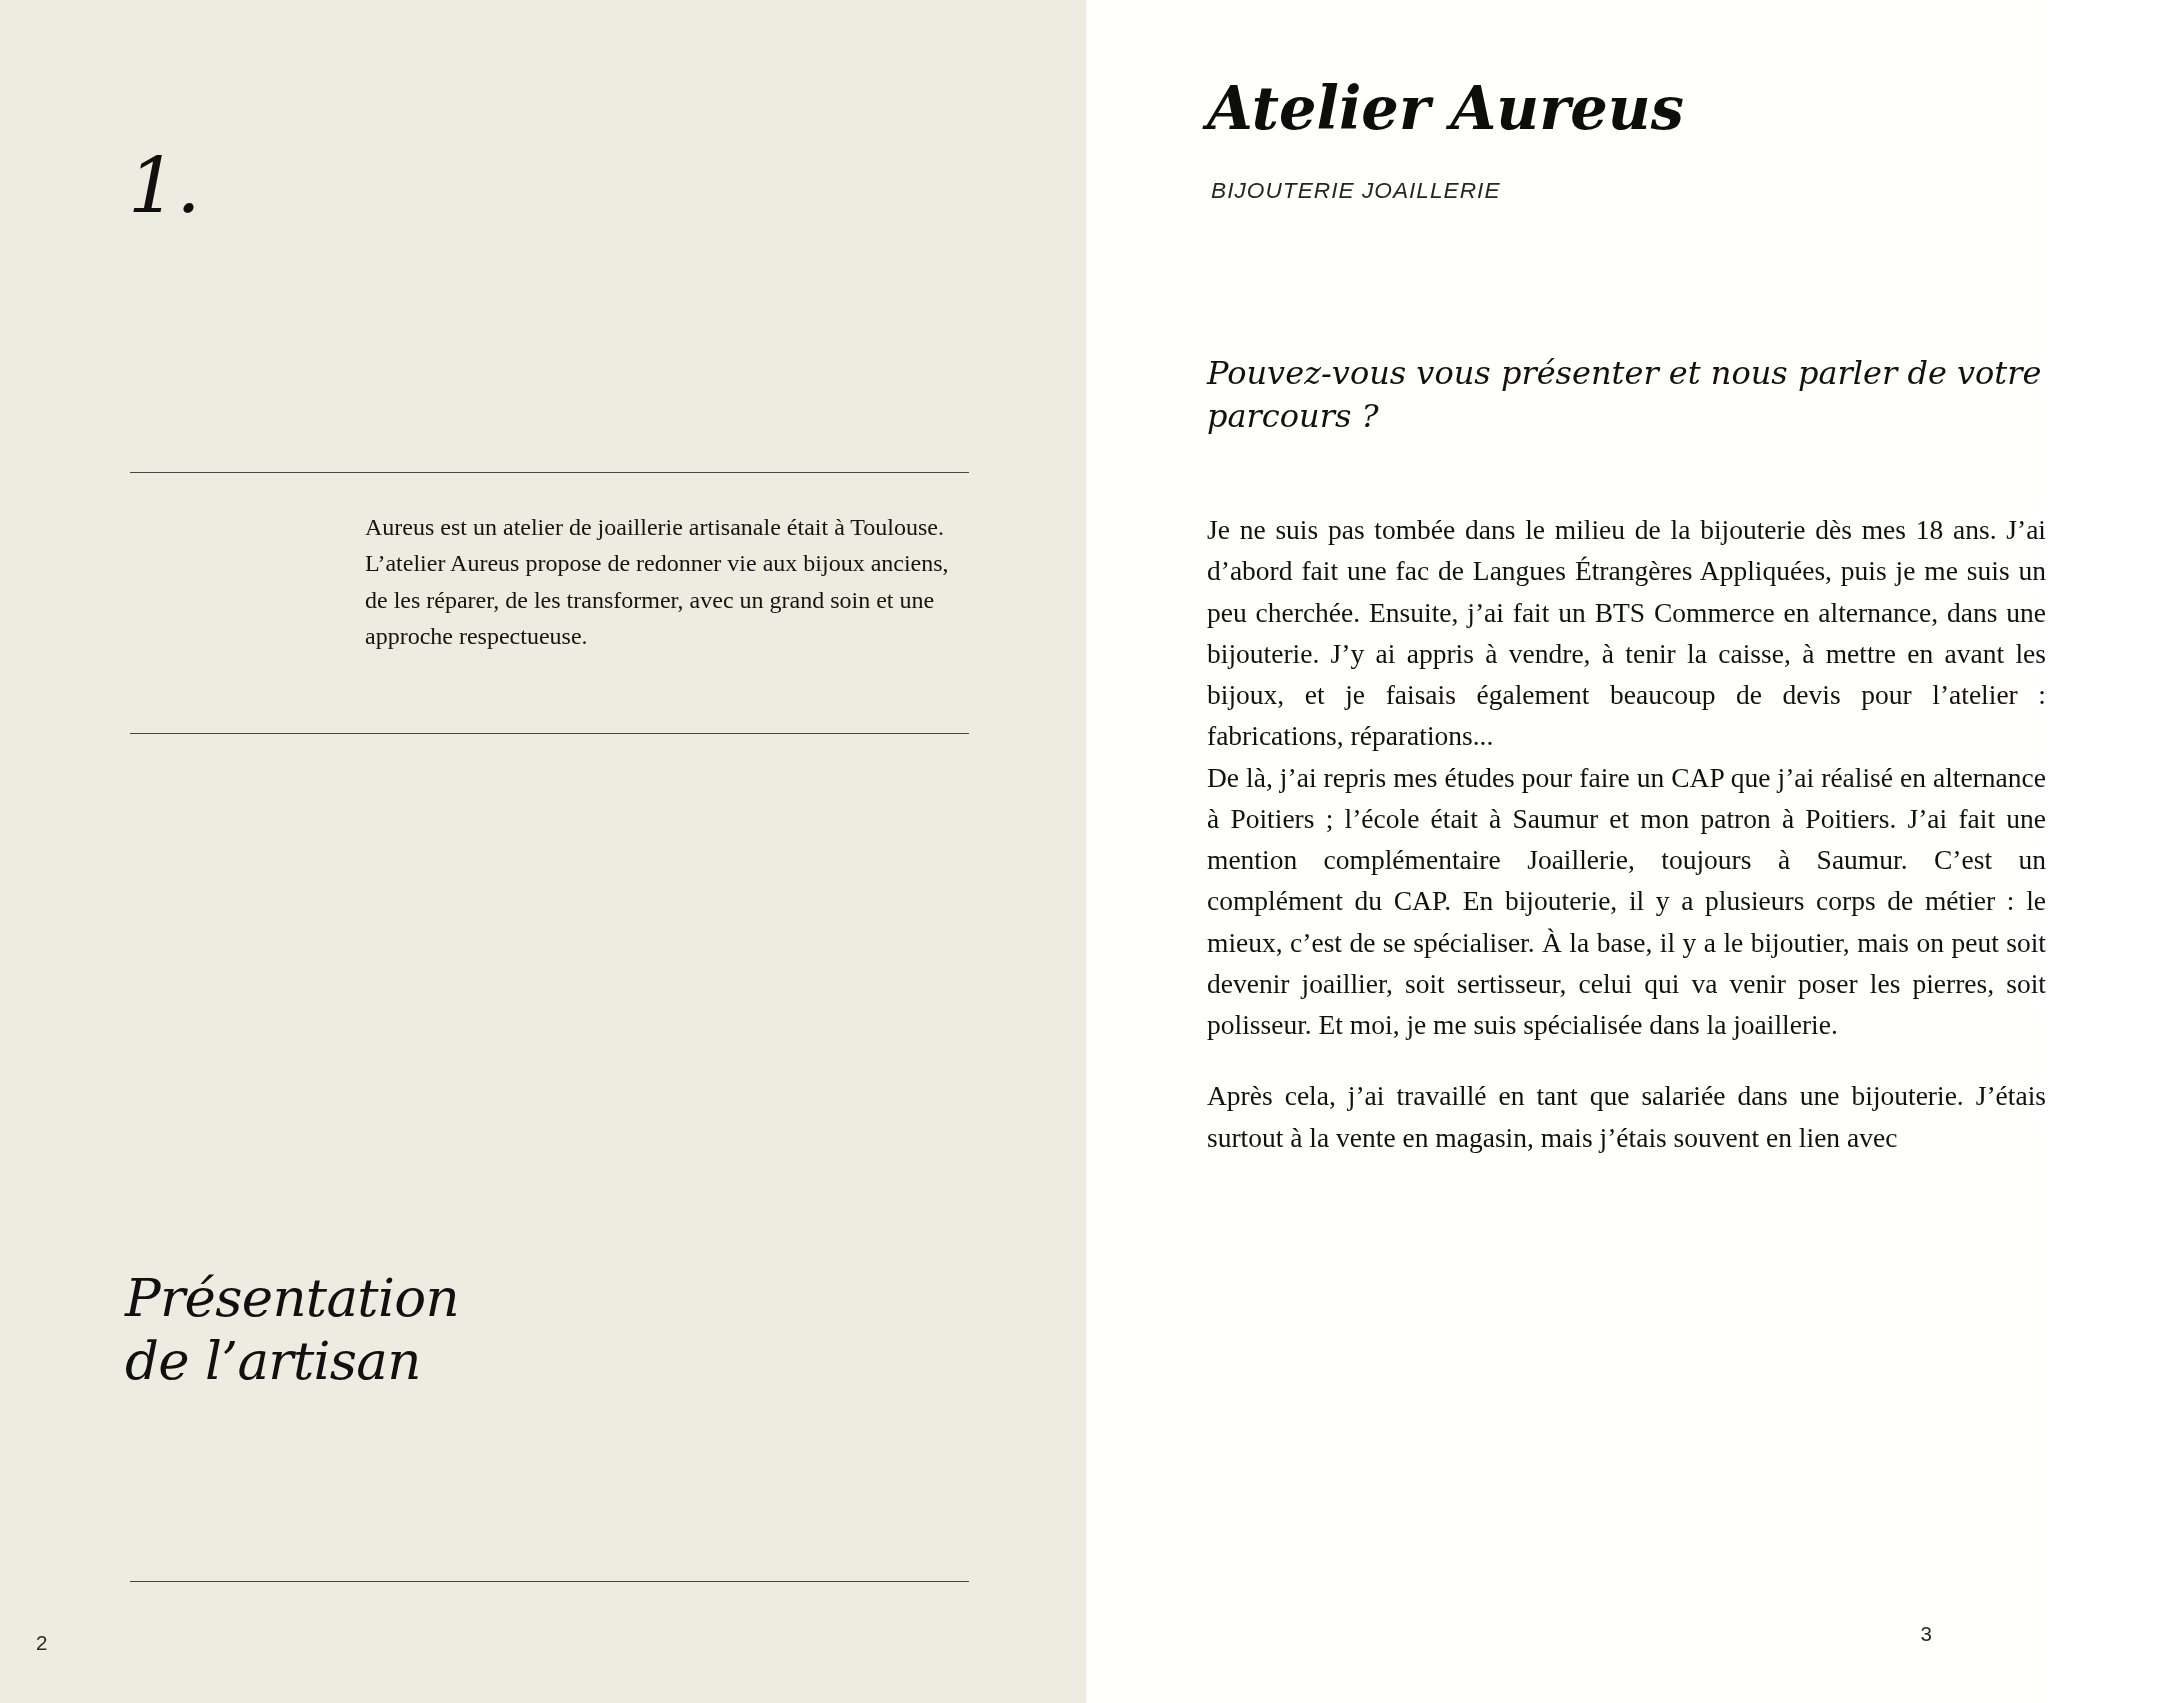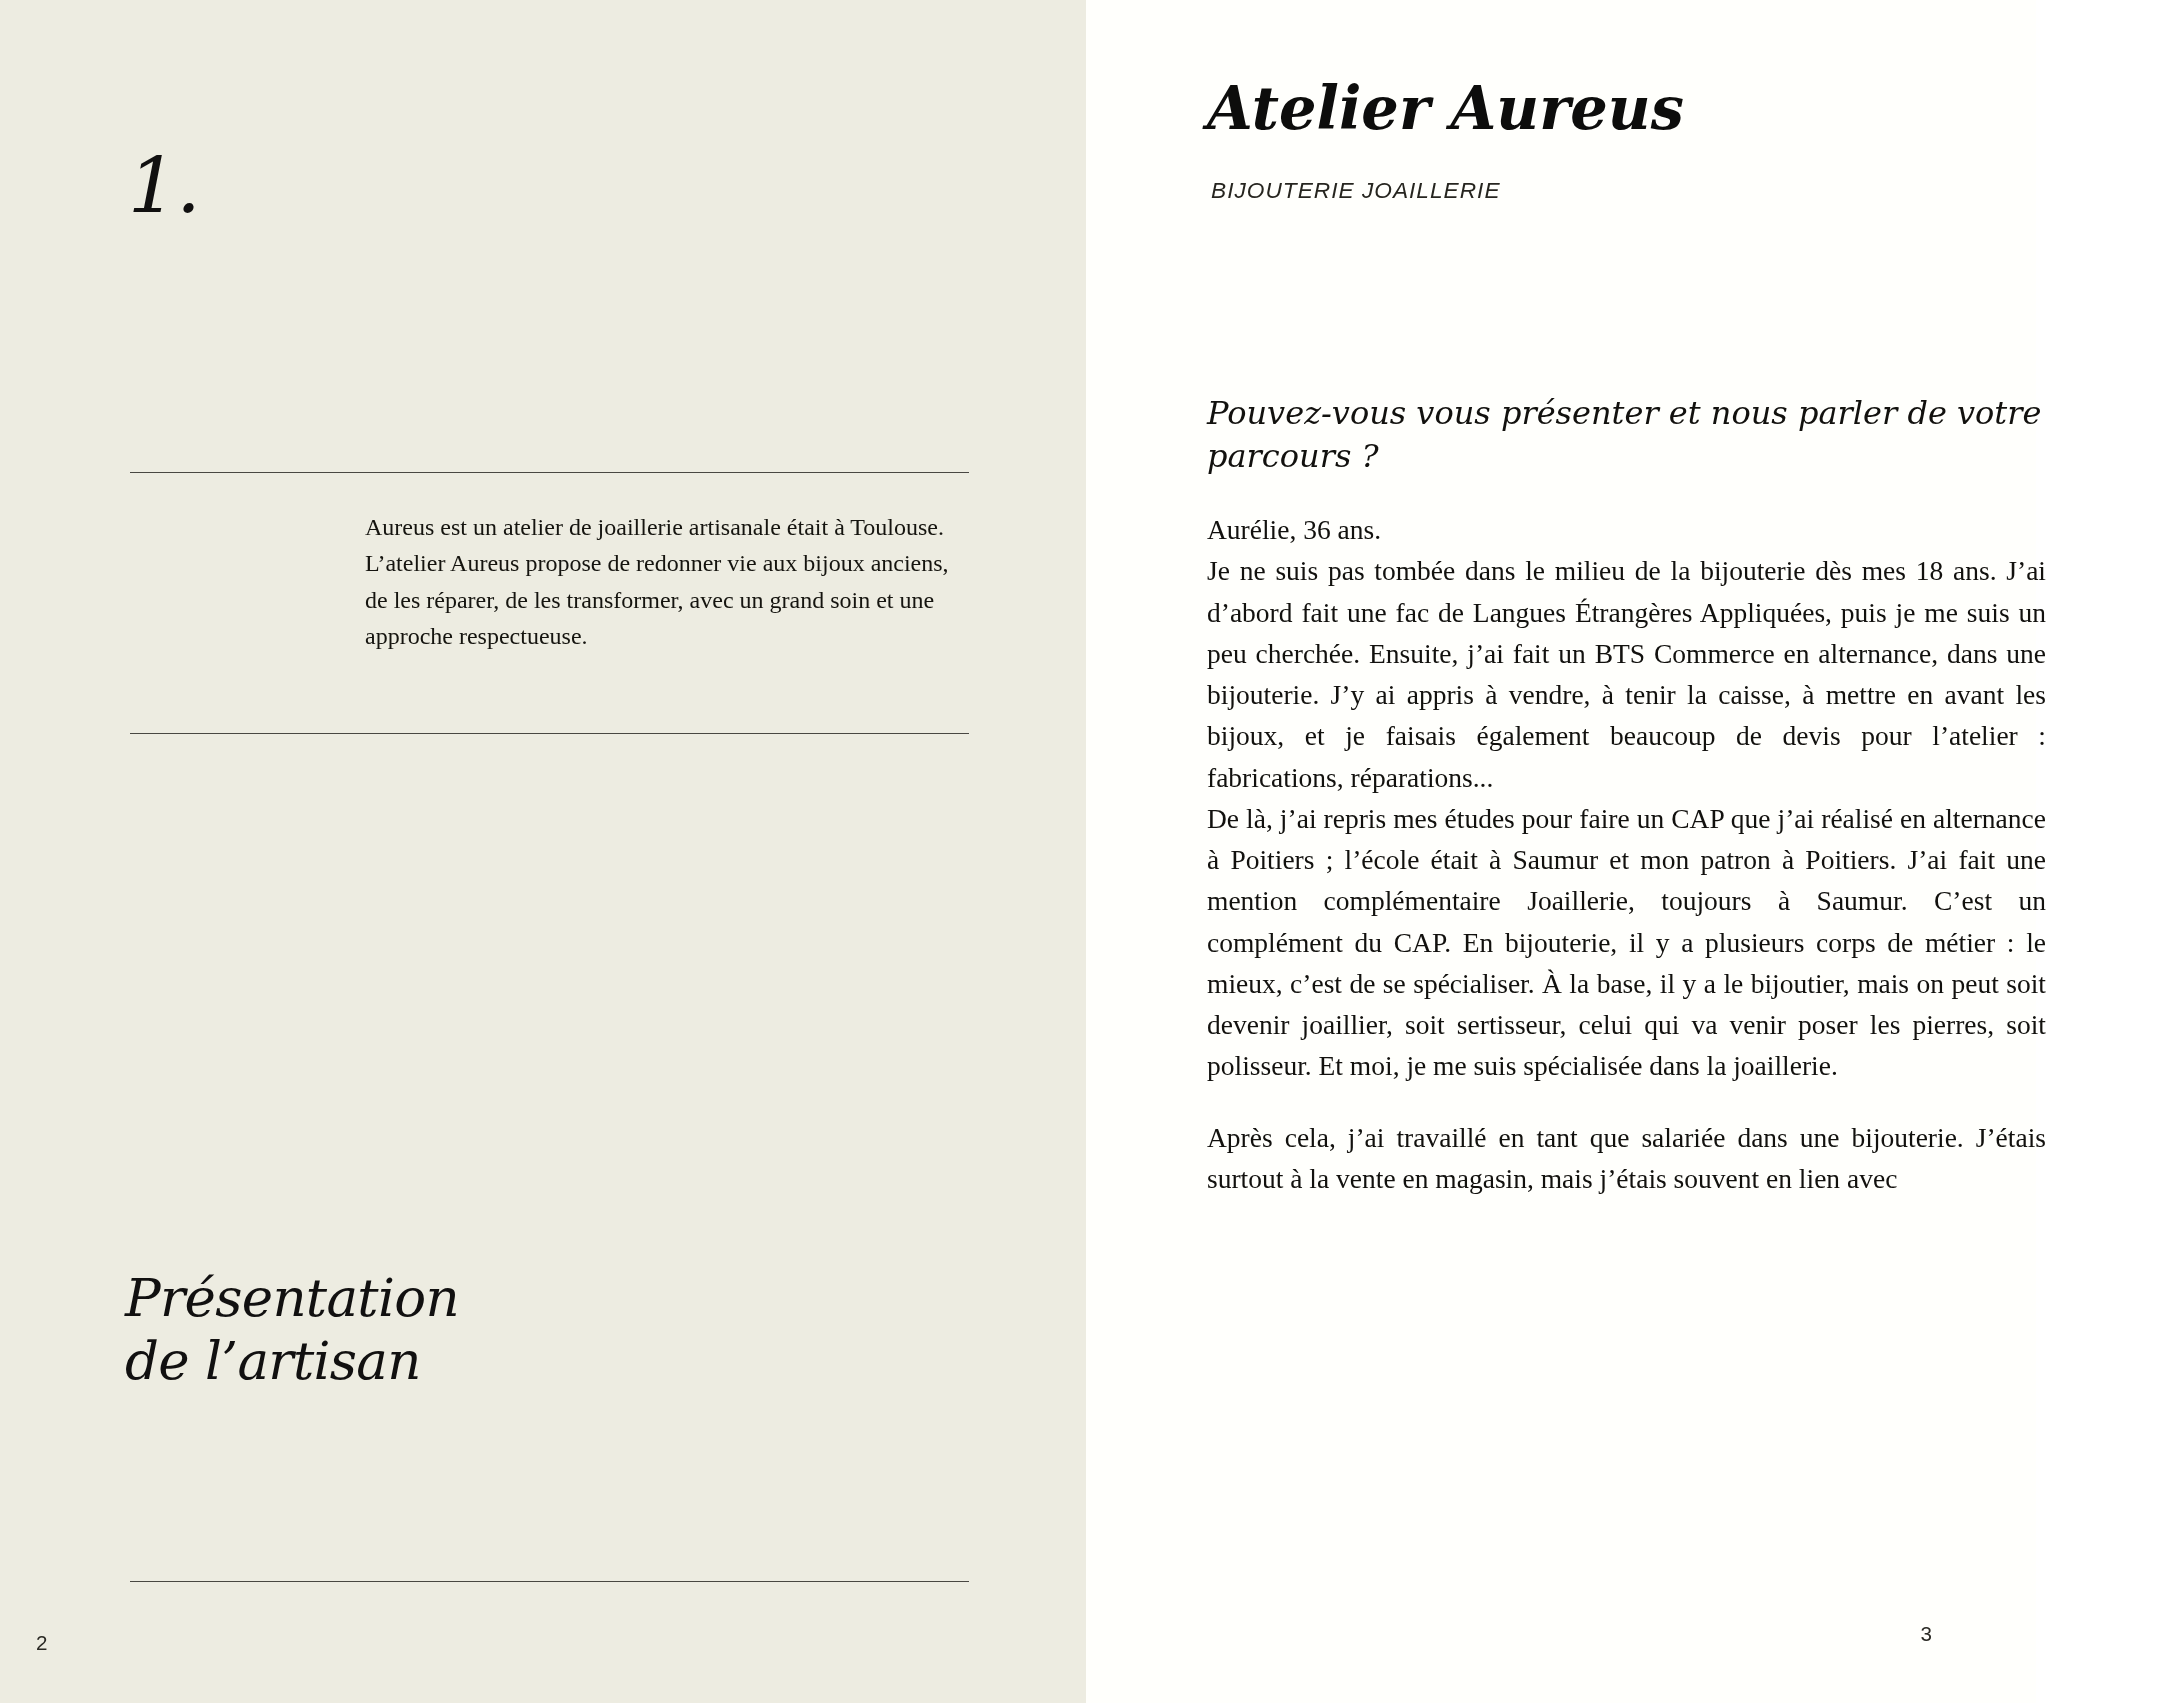--- a/index.html
+++ b/index.html
@@ -110,21 +110,20 @@
   .question {
     position: absolute;
     left: 121px;
     top: 352px;
     width: 844px;
     font-family: "DejaVu Serif", serif;
     font-style: italic;
     font-size: 32px;
     line-height: 1.33;
     color: #12110e;
-    margin-top: 40px;
   }
   .answer {
     position: absolute;
     left: 121px;
     top: 509px;
     width: 839px;
     font-family: "Liberation Serif", serif;
     font-size: 27.5px;
     line-height: 1.5;
     color: #12110e;
@@ -161,21 +160,20 @@
 
   <div class="page-right">
 
     <div class="brand">Atelier Aureus</div>
 
     <div class="brand-sub">BIJOUTERIE JOAILLERIE</div>
 
     <div class="question">Pouvez-vous vous présenter et nous parler de votre parcours ?</div>
 
     <div class="answer">
-      <p class="left-align">Aurélie, 36 ans.</p>
       <p>Je ne suis pas tombée dans le milieu de la bijouterie dès mes 18 ans. J’ai d’abord fait une fac de Langues Étrangères Appliquées, puis je me suis un peu cherchée. Ensuite, j’ai fait un BTS Commerce en alternance, dans une bijouterie. J’y ai appris à vendre, à tenir la caisse, à mettre en avant les bijoux, et je faisais également beaucoup de devis pour l’atelier : fabrications, réparations...</p>
       <p>De là, j’ai repris mes études pour faire un CAP que j’ai réalisé en alternance à Poitiers ; l’école était à Saumur et mon patron à Poitiers. J’ai fait une mention complémentaire Joaillerie, toujours à Saumur. C’est un complément du CAP. En bijouterie, il y a plusieurs corps de métier : le mieux, c’est de se spécialiser. À la base, il y a le bijoutier, mais on peut soit devenir joaillier, soit sertisseur, celui qui va venir poser les pierres, soit polisseur. Et moi, je me suis spécialisée dans la joaillerie.</p>
       <p class="gap">Après cela, j’ai travaillé en tant que salariée dans une bijouterie. J’étais surtout à la vente en magasin, mais j’étais souvent en lien avec</p>
     </div>
 
     <div class="folio folio-right">3</div>
   </div>
 
 </div>
 

